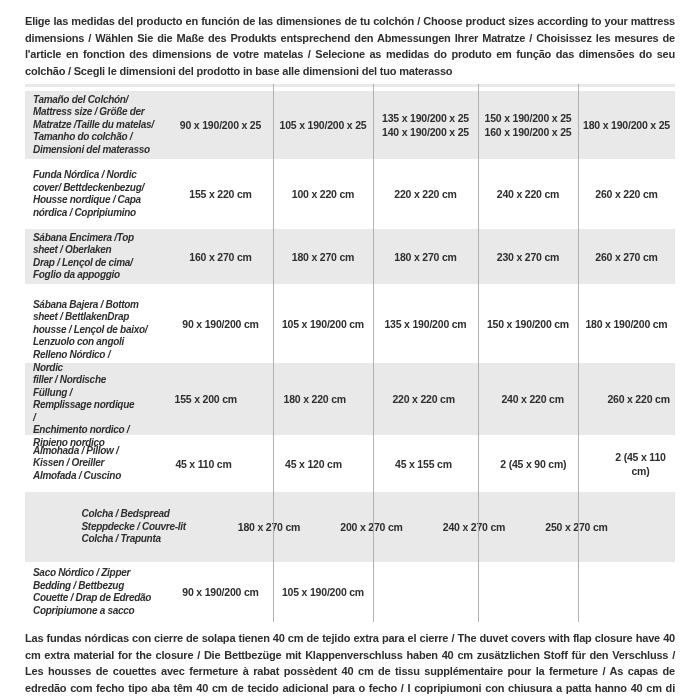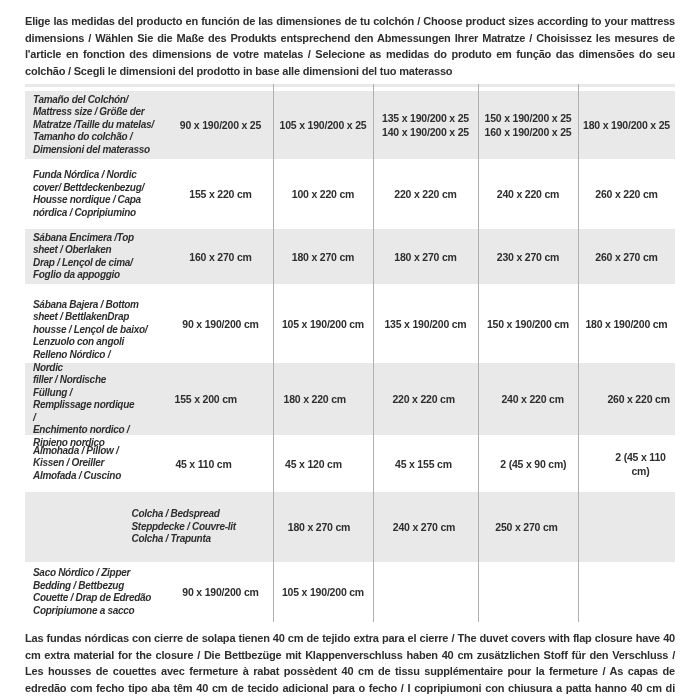--- a/index.html
+++ b/index.html
@@ -183,20 +183,21 @@
         <div class="cell c3">45 x 155 cm</div>
         <div class="cell c4">2 (45 x 90 cm)</div>
         <div class="cell c5">2 (45 x 110 cm)</div>
       </div>
 
       <div class="row r6">
         <div class="cell label">Colcha / Bedspread
 Steppdecke / Couvre-lit
 Colcha / Trapunta</div>
         <div class="cell c1">180 x 270 cm</div>
+        <div class="cell c2">200 x 270 cm</div>
         <div class="cell c3">240 x 270 cm</div>
         <div class="cell c4">250 x 270 cm</div>
       </div>
 
       <div class="row r7">
         <div class="cell label">Saco Nórdico / Zipper
 Bedding / Bettbezug
 Couette  / Drap de Edredão
 Copripiumone a sacco</div>
         <div class="cell c1">90 x 190/200 cm</div>

